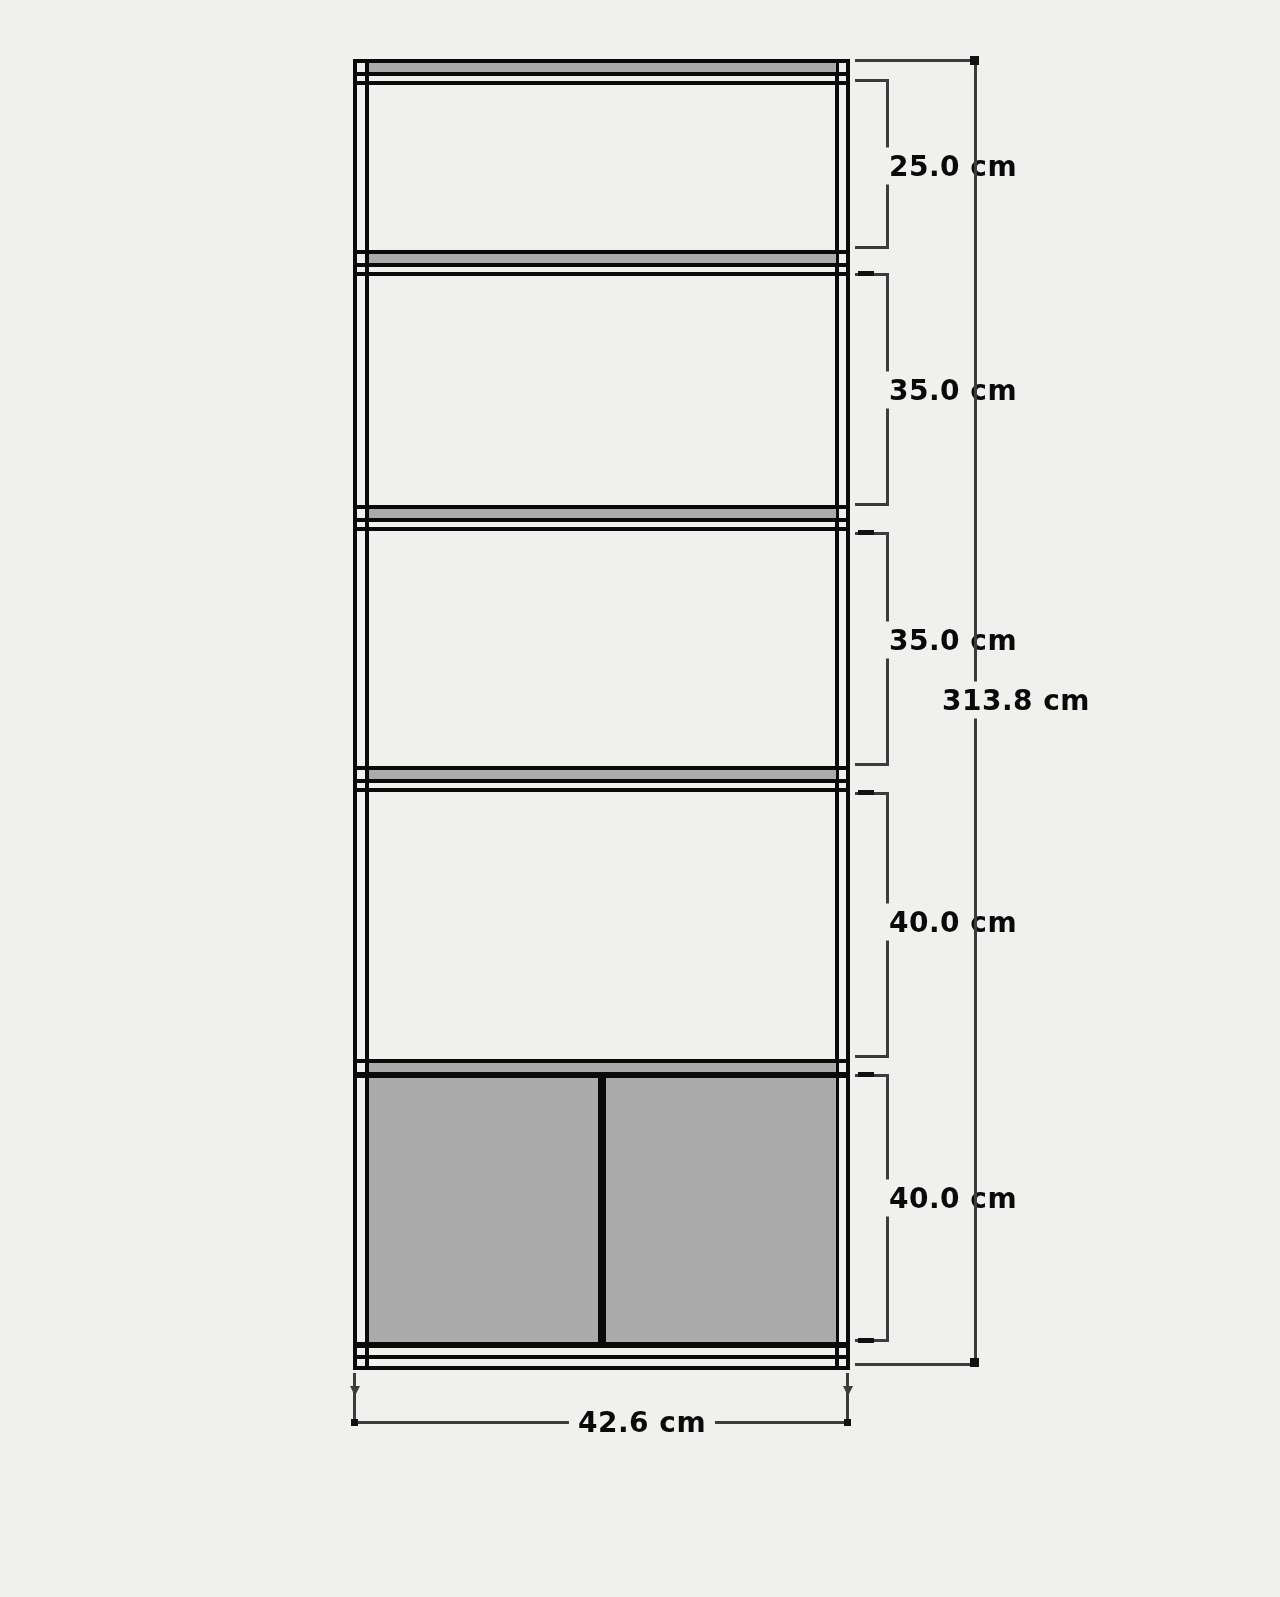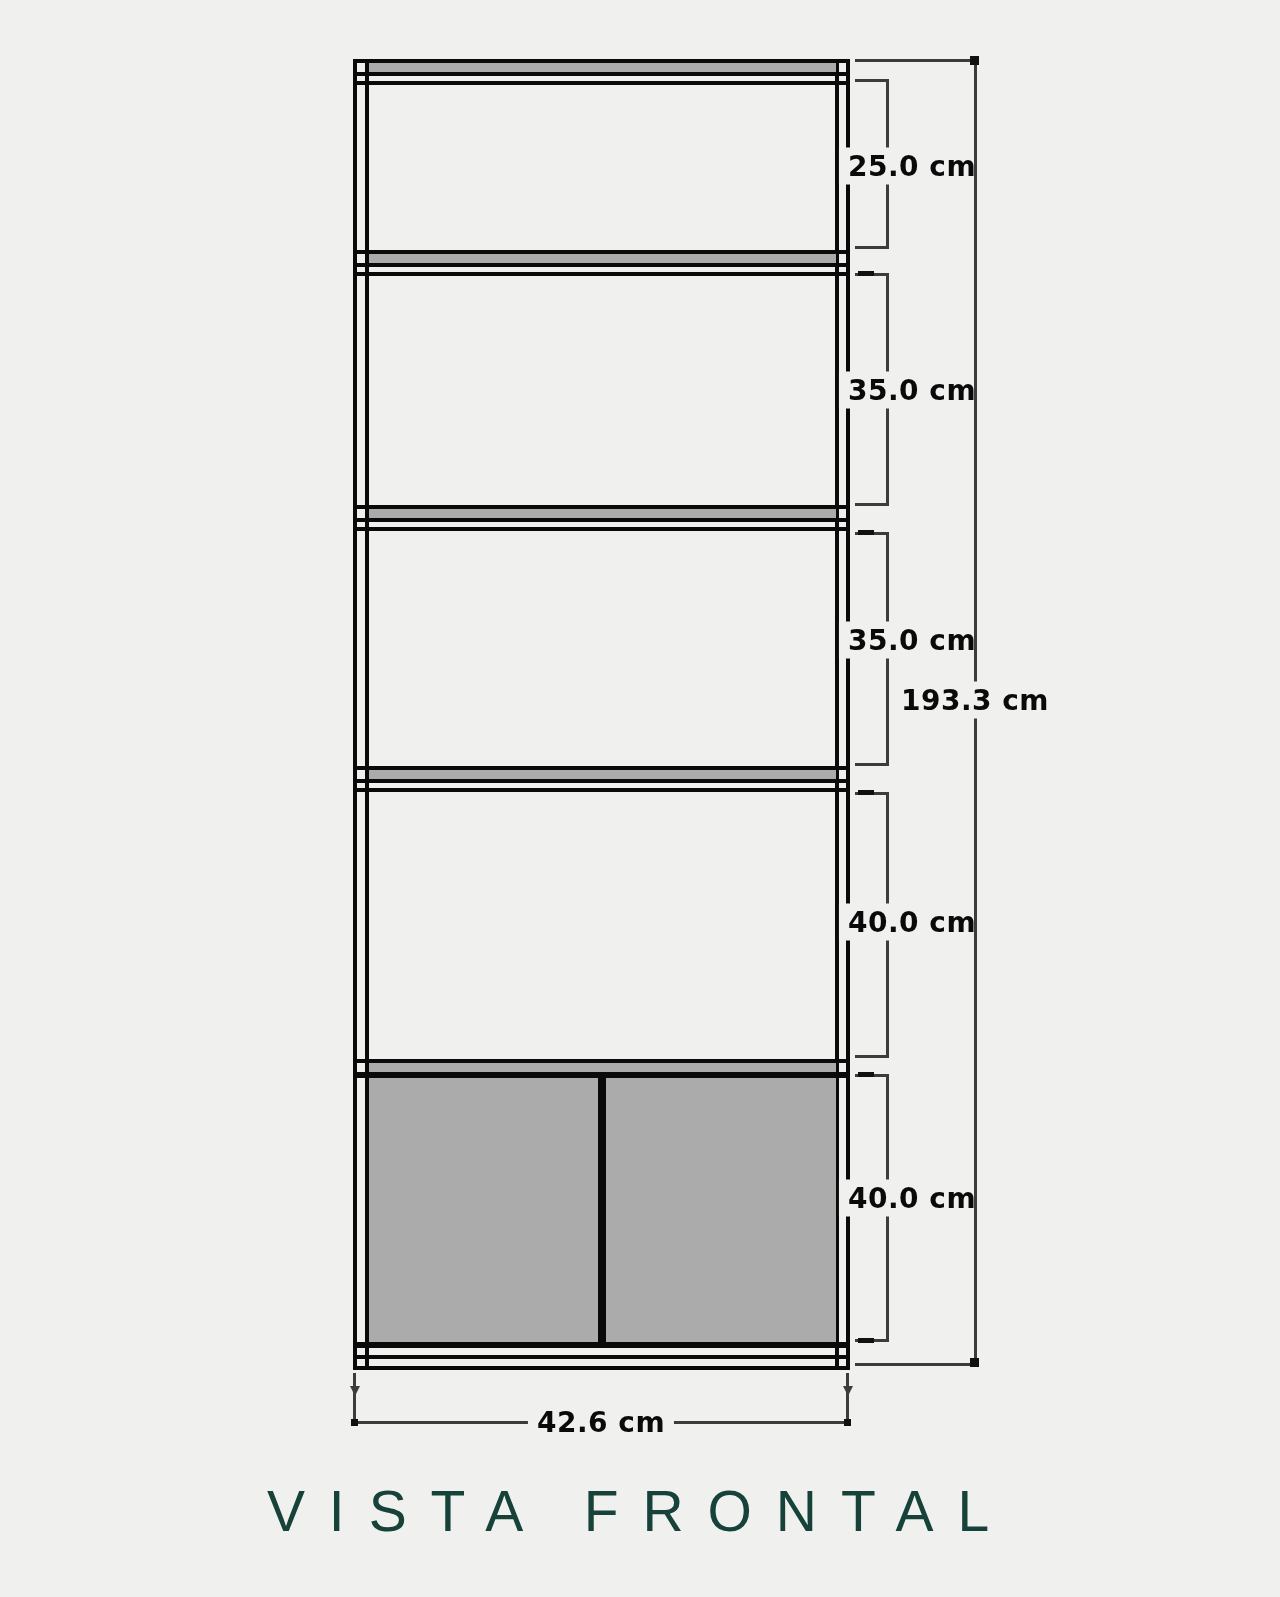--- a/index.html
+++ b/index.html
@@ -5,21 +5,21 @@
   html,body{margin:0;padding:0;}
   .canvas{position:relative;width:1280px;height:1597px;background:#f0f1ef;overflow:hidden;
           font-family:"DejaVu Sans",sans-serif;}
   .blk{position:absolute;background:#0a0a0a;}
   .dim{position:absolute;background:#3c3c3c;}
   .gray{position:absolute;background:#ababab;}
   .tick{position:absolute;background:#111;}
   .dimlabel{position:absolute;transform:translate(-50%,-50%);
             font-family:"DejaVu Sans",sans-serif;font-weight:bold;font-size:28px;
             color:#0a0a0a;background:#f0f1ef;padding:2px 9px;white-space:nowrap;
-            letter-spacing:0.5px;}
+            letter-spacing:0.5px;margin-left:41px;}
   .arrow-down{position:absolute;width:0;height:0;
               border-left:5px solid transparent;border-right:5px solid transparent;
               border-top:10px solid #3c3c3c;}
   .title{position:absolute;left:0;top:1478px;width:1280px;text-align:center;
          font-family:"Liberation Sans",sans-serif;font-weight:400;font-size:57px;
          letter-spacing:0.42em;}
 </style>
 </head>
 <body>
 
@@ -91,26 +91,25 @@
   <div class="dimlabel" style="left:912px;top:390px;">35.0 cm</div>
   <div class="dimlabel" style="left:912px;top:640px;">35.0 cm</div>
   <div class="dimlabel" style="left:912px;top:922px;">40.0 cm</div>
   <div class="dimlabel" style="left:912px;top:1198px;">40.0 cm</div>
 
   <div class="dim" style="left:855px;top:59px;width:122px;height:3px;"></div>
   <div class="dim" style="left:855px;top:1363px;width:122px;height:3px;"></div>
   <div class="dim" style="left:974px;top:59px;width:3px;height:1307px;"></div>
   <div class="tick" style="left:970px;top:56px;width:9px;height:9px;"></div>
   <div class="tick" style="left:970px;top:1358px;width:9px;height:9px;"></div>
-  <div class="dimlabel" style="left:975px;top:700px;">193.3 cm</div>
+  <div class="dimlabel" style="left:975px;top:700px;">313.8 cm</div>
 
   <div class="dim" style="left:353px;top:1373px;width:3px;height:51px;"></div>
   <div class="dim" style="left:846px;top:1373px;width:3px;height:51px;"></div>
   <div class="arrow-down" style="left:350px;top:1386px;"></div>
   <div class="arrow-down" style="left:843px;top:1386px;"></div>
   <div class="dim" style="left:353px;top:1421px;width:496px;height:3px;"></div>
   <div class="tick" style="left:351px;top:1419px;width:7px;height:7px;"></div>
   <div class="tick" style="left:844px;top:1419px;width:7px;height:7px;"></div>
   <div class="dimlabel" style="left:601px;top:1422px;">42.6 cm</div>
 
-  <div class="title" style="color:#17423a;">VISTA FRONTAL</div>
 
 </div>
 
 </body></html>

